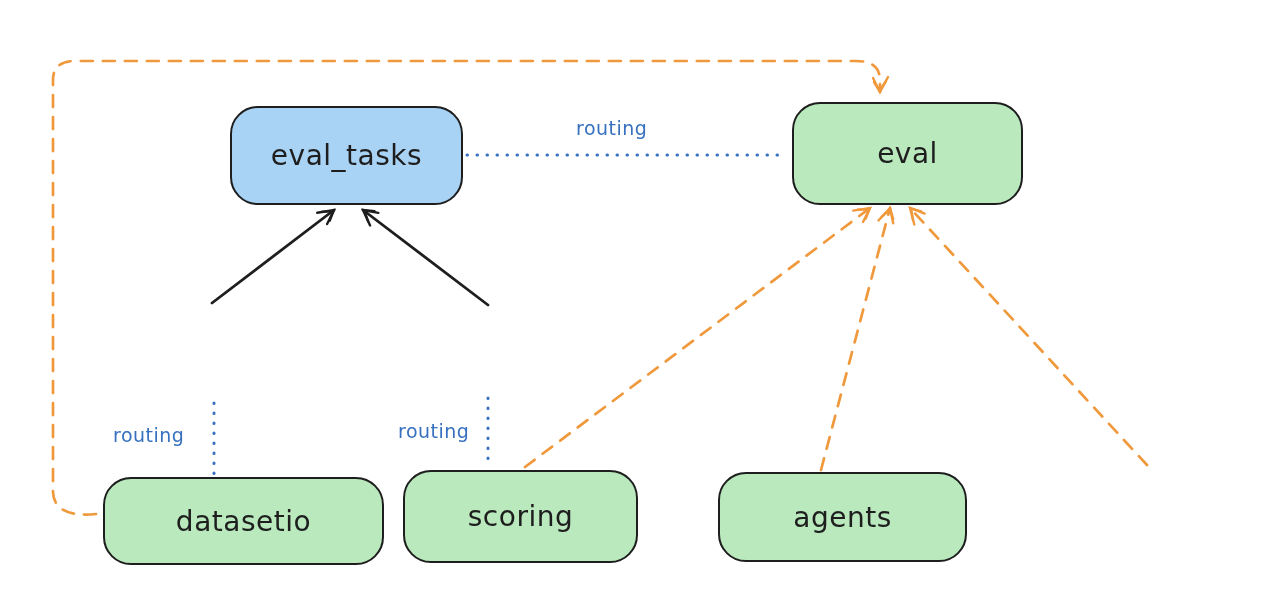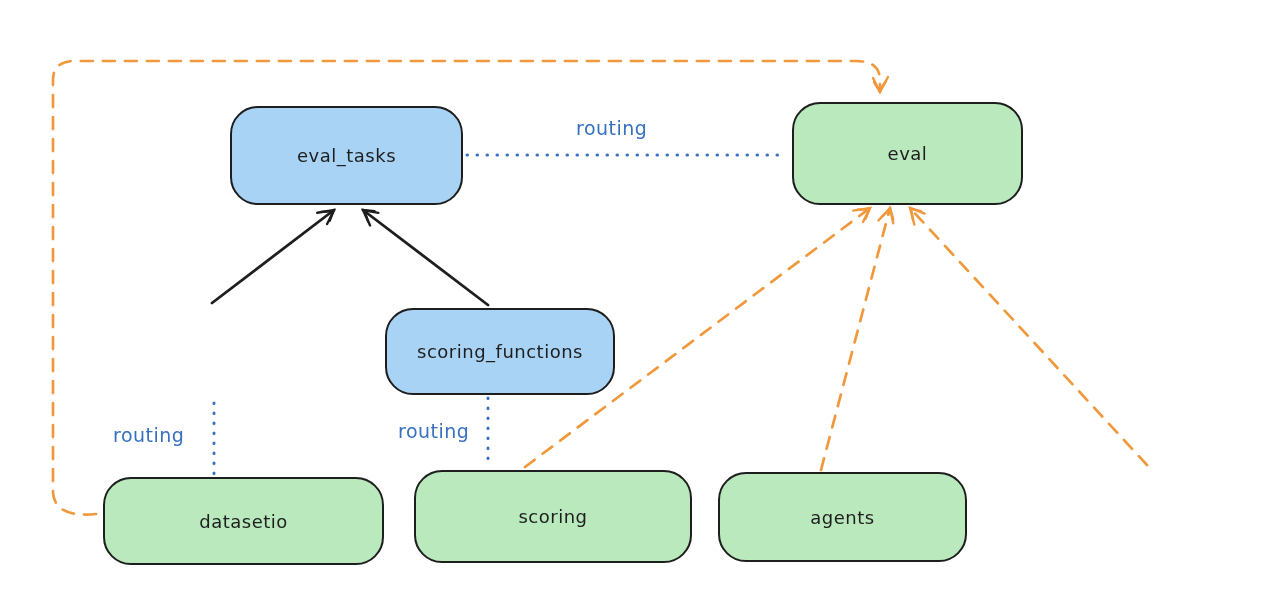--- a/index.html
+++ b/index.html
@@ -5,21 +5,21 @@
   html,body{margin:0;padding:0;background:#ffffff;}
   #canvas{
     position:relative;width:1280px;height:596px;overflow:hidden;
     background:var(--background,#fff);
     font-family:"DejaVu Sans","Liberation Sans",sans-serif;
   }
   .node{
     position:absolute;display:flex;align-items:center;justify-content:center;
     border:2.5px solid var(--node-stroke,#1e1e1e);
     border-radius:28px;box-sizing:border-box;
-    font-size:18px;letter-spacing:.5px;color:var(--node-stroke,#1e1e1e);
+    font-size:28px;letter-spacing:.5px;color:var(--node-stroke,#1e1e1e);
     z-index:1;
   }
   .node.blue{background:var(--node-blue-fill,#a8d3f5);}
   .node.green{background:var(--node-green-fill,#b9e9bd);margin-left:8px;}
   #edges{position:absolute;left:0;top:0;z-index:2;pointer-events:none;}
   .e-black{stroke:var(--node-stroke,#1e1e1e);stroke-width:2.8;fill:none;stroke-linecap:round;}
   .e-blue{stroke:var(--routing-line,#3670be);stroke-width:3;fill:none;
     stroke-linecap:round;stroke-dasharray:0.5 9.5;}
   .e-orange{stroke:var(--provider-line,#f0993c);stroke-width:2.7;fill:none;
     stroke-linecap:round;stroke-dasharray:12 10;}
@@ -34,27 +34,24 @@
 <body>
 
 <div id="canvas">
 
   <div class="node blue" style="left:230px;top:106px;width:233px;height:99px">
     <span>eval_tasks</span>
   </div>
   <div class="node green" style="left:784px;top:102px;width:231px;height:103px">
     <span>eval</span>
   </div>
-  <div class="node blue" style="left:385px;top:308px;width:230px;height:87px">
-    <span>scoring_functions</span>
-  </div>
   <div class="node green" style="left:95px;top:477px;width:281px;height:88px">
     <span>datasetio</span>
   </div>
-  <div class="node green" style="left:406px;top:470px;width:278px;height:93px">
+  <div class="node green" style="left:395px;top:470px;width:235px;height:93px">
     <span>scoring</span>
   </div>
   <div class="node green" style="left:710px;top:472px;width:249px;height:90px">
     <span>agents</span>
   </div>
 
   <svg id="edges" width="1280" height="596" viewBox="0 0 1280 596">
     <defs>
       <marker id="ah-black" markerUnits="userSpaceOnUse" markerWidth="36" markerHeight="28" viewBox="-18 -14 36 28" refX="0" refY="0" orient="auto">
         <path class="ah-black-p" d="M -15 -8 L 0 0 L -14 7"></path>

